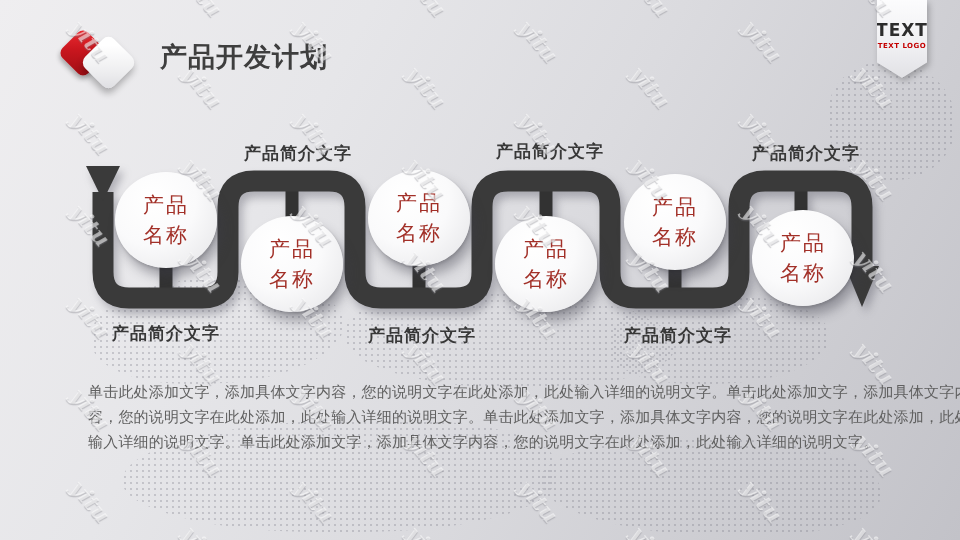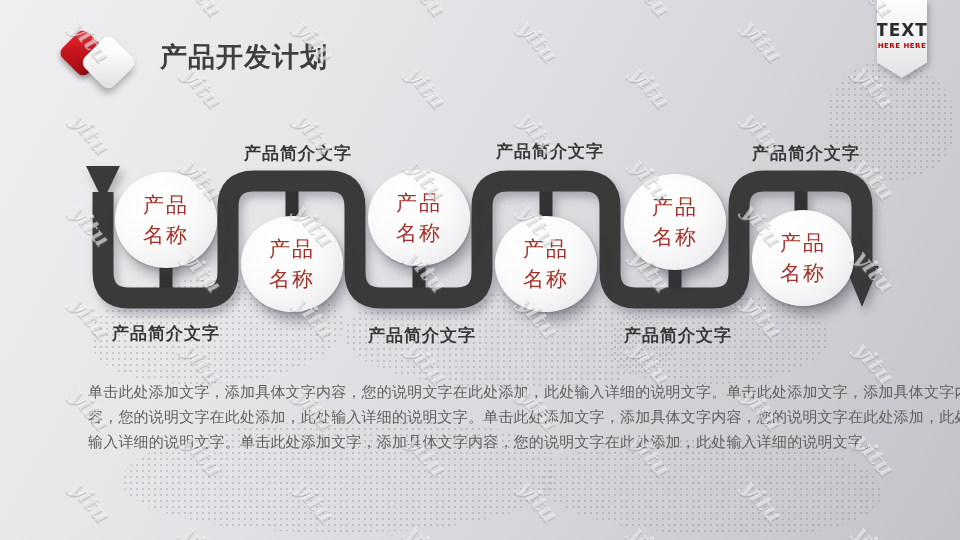--- a/index.html
+++ b/index.html
@@ -80,21 +80,21 @@
     <div class="icon-diamonds">
       <div class="diamond-red"></div>
       <div class="diamond-white"></div>
     </div>
     <div class="title">产品开发计划</div>
   </div>
 
   <div class="logo-ribbon">
     <div class="logo-inner">
       <div class="logo-text">TEXT</div>
-      <div class="logo-subtext">HERE HERE</div>
+      <div class="logo-subtext">TEXT LOGO</div>
     </div>
   </div>
 
   <svg class="flow-svg" width="960" height="540" viewBox="0 0 960 540">
     <g style="filter:drop-shadow(4px 6px 4px rgba(70,70,82,.35))">
 
       <line class="stem" x1="166" y1="230" x2="166" y2="296"></line>
       <line class="stem" x1="419" y1="230" x2="419" y2="296"></line>
       <line class="stem" x1="675" y1="230" x2="675" y2="296"></line>
       <line class="stem" x1="292" y1="183" x2="292" y2="258"></line>

